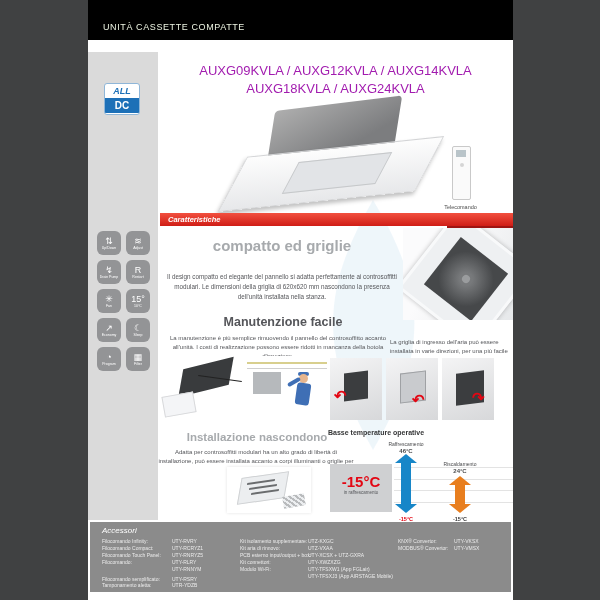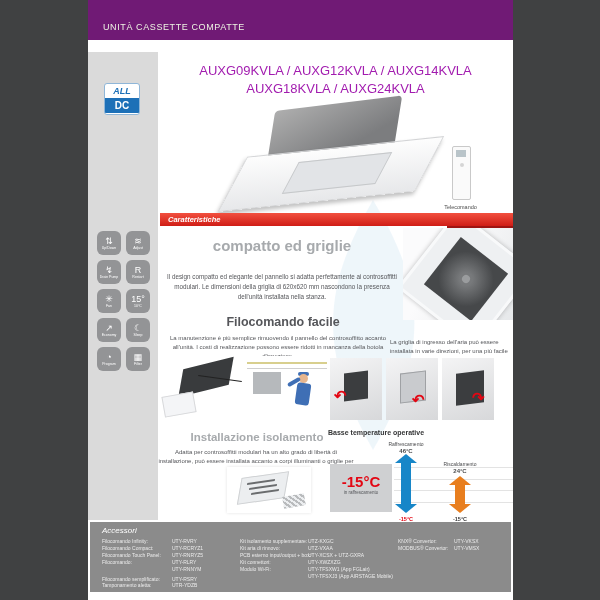--- a/index.html
+++ b/index.html
@@ -1,21 +1,21 @@
 <!DOCTYPE html>
 <html><head>
 <meta charset="utf-8">
 <style>
   html,body{margin:0;padding:0;background:#404142;}
   .stage{position:relative;width:600px;height:600px;background:#404142;overflow:hidden;
          font-family:"Liberation Sans",sans-serif;}
   .content{position:absolute;left:88px;top:0;width:425px;height:600px;background:#ffffff;}
 
   
-  .greenbar{position:absolute;left:0;top:0;width:425px;height:40px;background:#701a75;}
+  .greenbar{position:absolute;left:0;top:0;width:425px;height:40px;background:#000000;}
   .greenbar span{position:absolute;left:15px;top:22px;font-size:9px;letter-spacing:.6px;color:#eef5e3;}
 
   
   .sidestrip{position:absolute;left:0;top:52px;width:70px;height:468px;background:#dadada;}
 
   
   .alldc{position:absolute;left:16px;top:83px;width:34px;height:30px;background:#fff;
          border:1px solid #8fb6d8;border-radius:3px;overflow:hidden;text-align:center;}
   .alldc .all{display:block;font-size:9px;font-weight:bold;font-style:italic;color:#1d70b7;line-height:14px;}
   .alldc .dc{display:block;font-size:10px;font-weight:bold;color:#fff;background:#1d70b7;line-height:15px;}
@@ -240,21 +240,21 @@
     </div>
     <div class="p-design">Il design compatto ed elegante del pannello si adatta perfettamente ai controsoffitti modulari. Le dimensioni della griglia di 620x620 mm nascondono la presenza dell'unità installata nella stanza.</div>
     <div class="photo-design">
       <div class="cassq">
         <div class="cassg">
           <div class="cassdot"></div>
         </div>
       </div>
     </div>
 
-    <div class="h-maint">Filocomando facile</div>
+    <div class="h-maint">Manutenzione facile</div>
     <div class="p-maint-l">La manutenzione è più semplice rimuovendo il pannello del controsoffitto accanto all'unità. I costi di realizzazione possono essere ridotti in mancanza della botola d'ispezione.</div>
     <div class="p-maint-r">La griglia di ingresso dell'aria può essere installata in varie direzioni, per una più facile pulizia.</div>
 
     <div class="mimg mi1">
       <div class="dkpanel"></div>
       <div class="wcass"></div>
       <div class="ptr"></div>
     </div>
     <div class="mimg mi2">
       <div class="ceil"></div>
@@ -271,21 +271,21 @@
     </div>
     <div class="mtile lite" style="left:298px;">
       <div class="box"></div>
       <span class="arr" style="left:26px;top:34px;">↶</span>
     </div>
     <div class="mtile" style="left:354px;">
       <div class="box" style="width:28px;height:32px;"></div>
       <span class="arr" style="left:30px;top:32px;">↷</span>
     </div>
 
-    <div class="h-install">Installazione isolamento</div>
+    <div class="h-install">Installazione nascondono</div>
     <div class="p-install">Adatta per controsoffitti modulari ha un alto grado di libertà di installazione, può essere installata accanto a corpi illuminanti o griglie per ventilazione.</div>
     <div class="img-install">
       <div class="ipanel"></div>
       <div class="islot" style="left:20px;top:14px;"></div>
       <div class="islot" style="left:22px;top:19px;"></div>
       <div class="islot" style="left:24px;top:24px;"></div>
       <div class="ivent"></div>
     </div>
 
     <div class="h-lowt">Basse temperature operative</div>

